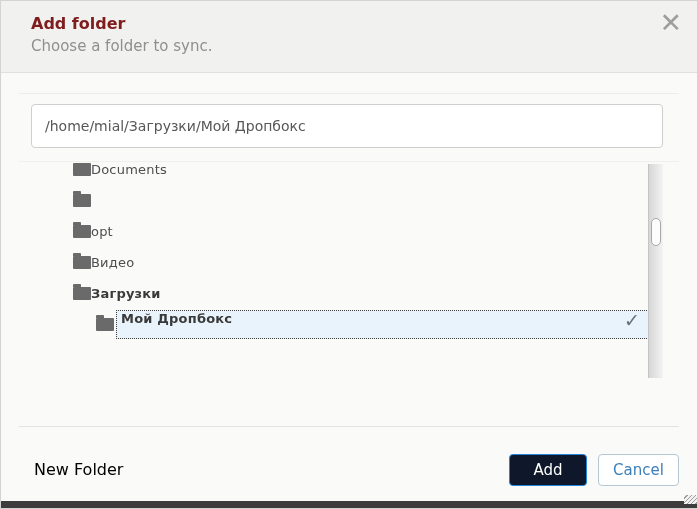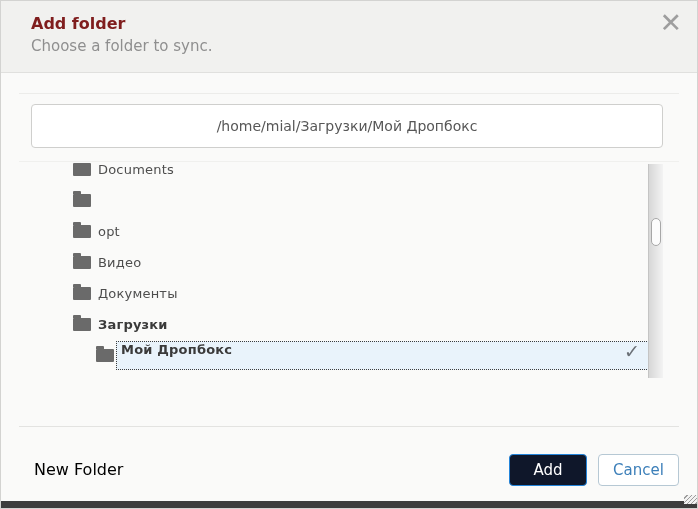--- a/index.html
+++ b/index.html
@@ -16,30 +16,30 @@
   .close { position:absolute; right:15px; top:8px; font-size:27px; color:#9e9e9e; line-height:1; cursor:pointer; font-weight:200; }
   
   .line { position:absolute; left:18px; right:18px; height:1px; background:#ececea; }
   .line-a { top:92px; }
   .line-b { top:160px; background:#f0f0ee; }
   .line-c { top:425px; background:#e3e3e1; }
   
   .path-input {
     position:absolute; left:30px; top:103px; width:632px; height:44px;
     background:#ffffff; border:1px solid #cfcfcd; border-radius:4px;
-    font-family:inherit; font-size:14px; color:#575757; padding:0 13px; outline:none;text-align:center;
+    font-family:inherit; font-size:14px; color:#575757; padding:0 13px; outline:none;
   }
   
   .list { position:absolute; left:30px; top:162px; width:632px; height:214px; overflow:hidden; }
   .list-content { margin-top:-9px; }
   .row { height:31px; display:flex; align-items:center; cursor:pointer; }
   .folder-icon { flex:none; width:18px; height:13px; background:#6a6a6a; border-radius:1px; position:relative; margin-left:42px; }
   .folder-icon::before { content:""; position:absolute; top:-3px; left:0; width:8px; height:3px; background:#6a6a6a; border-radius:1px 1px 0 0; }
   .row--child .folder-icon { margin-left:65px; }
-  .row-label { margin-left:7px; font-size:13px; color:#4e4e4e; letter-spacing:.2px; white-space:nowrap; }
+  .row-label { font-size:13px; color:#4e4e4e; letter-spacing:.2px; white-space:nowrap; }
   .row-label.bold { font-weight:bold; color:#3a3a3a; }
   .select-box {
     flex:1; height:29px; margin-left:2px; margin-right:14px;
     background:#e9f3fb; border:1px dotted #3d3d3d;
     display:flex; align-items:flex-start;
   }
   .select-box .row-label { margin-left:4px; }
   .check { margin-left:auto; margin-right:8px; font-size:19px; color:#6b7076; line-height:1; }
   
   .scrollbar {
@@ -95,24 +95,20 @@
       <div class="row">
         <span class="folder-icon"></span>
         <span class="row-label">opt</span>
       </div>
 
       <div class="row">
         <span class="folder-icon"></span>
         <span class="row-label">Видео</span>
       </div>
 
-      <div class="row">
-        <span class="folder-icon"></span>
-        <span class="row-label">Документы</span>
-      </div>
 
       <div class="row">
         <span class="folder-icon"></span>
         <span class="row-label bold">Загрузки</span>
       </div>
 
       <div class="row row--child">
         <span class="folder-icon"></span>
         <div class="select-box">
           <span class="row-label bold">Мой Дропбокс</span>

